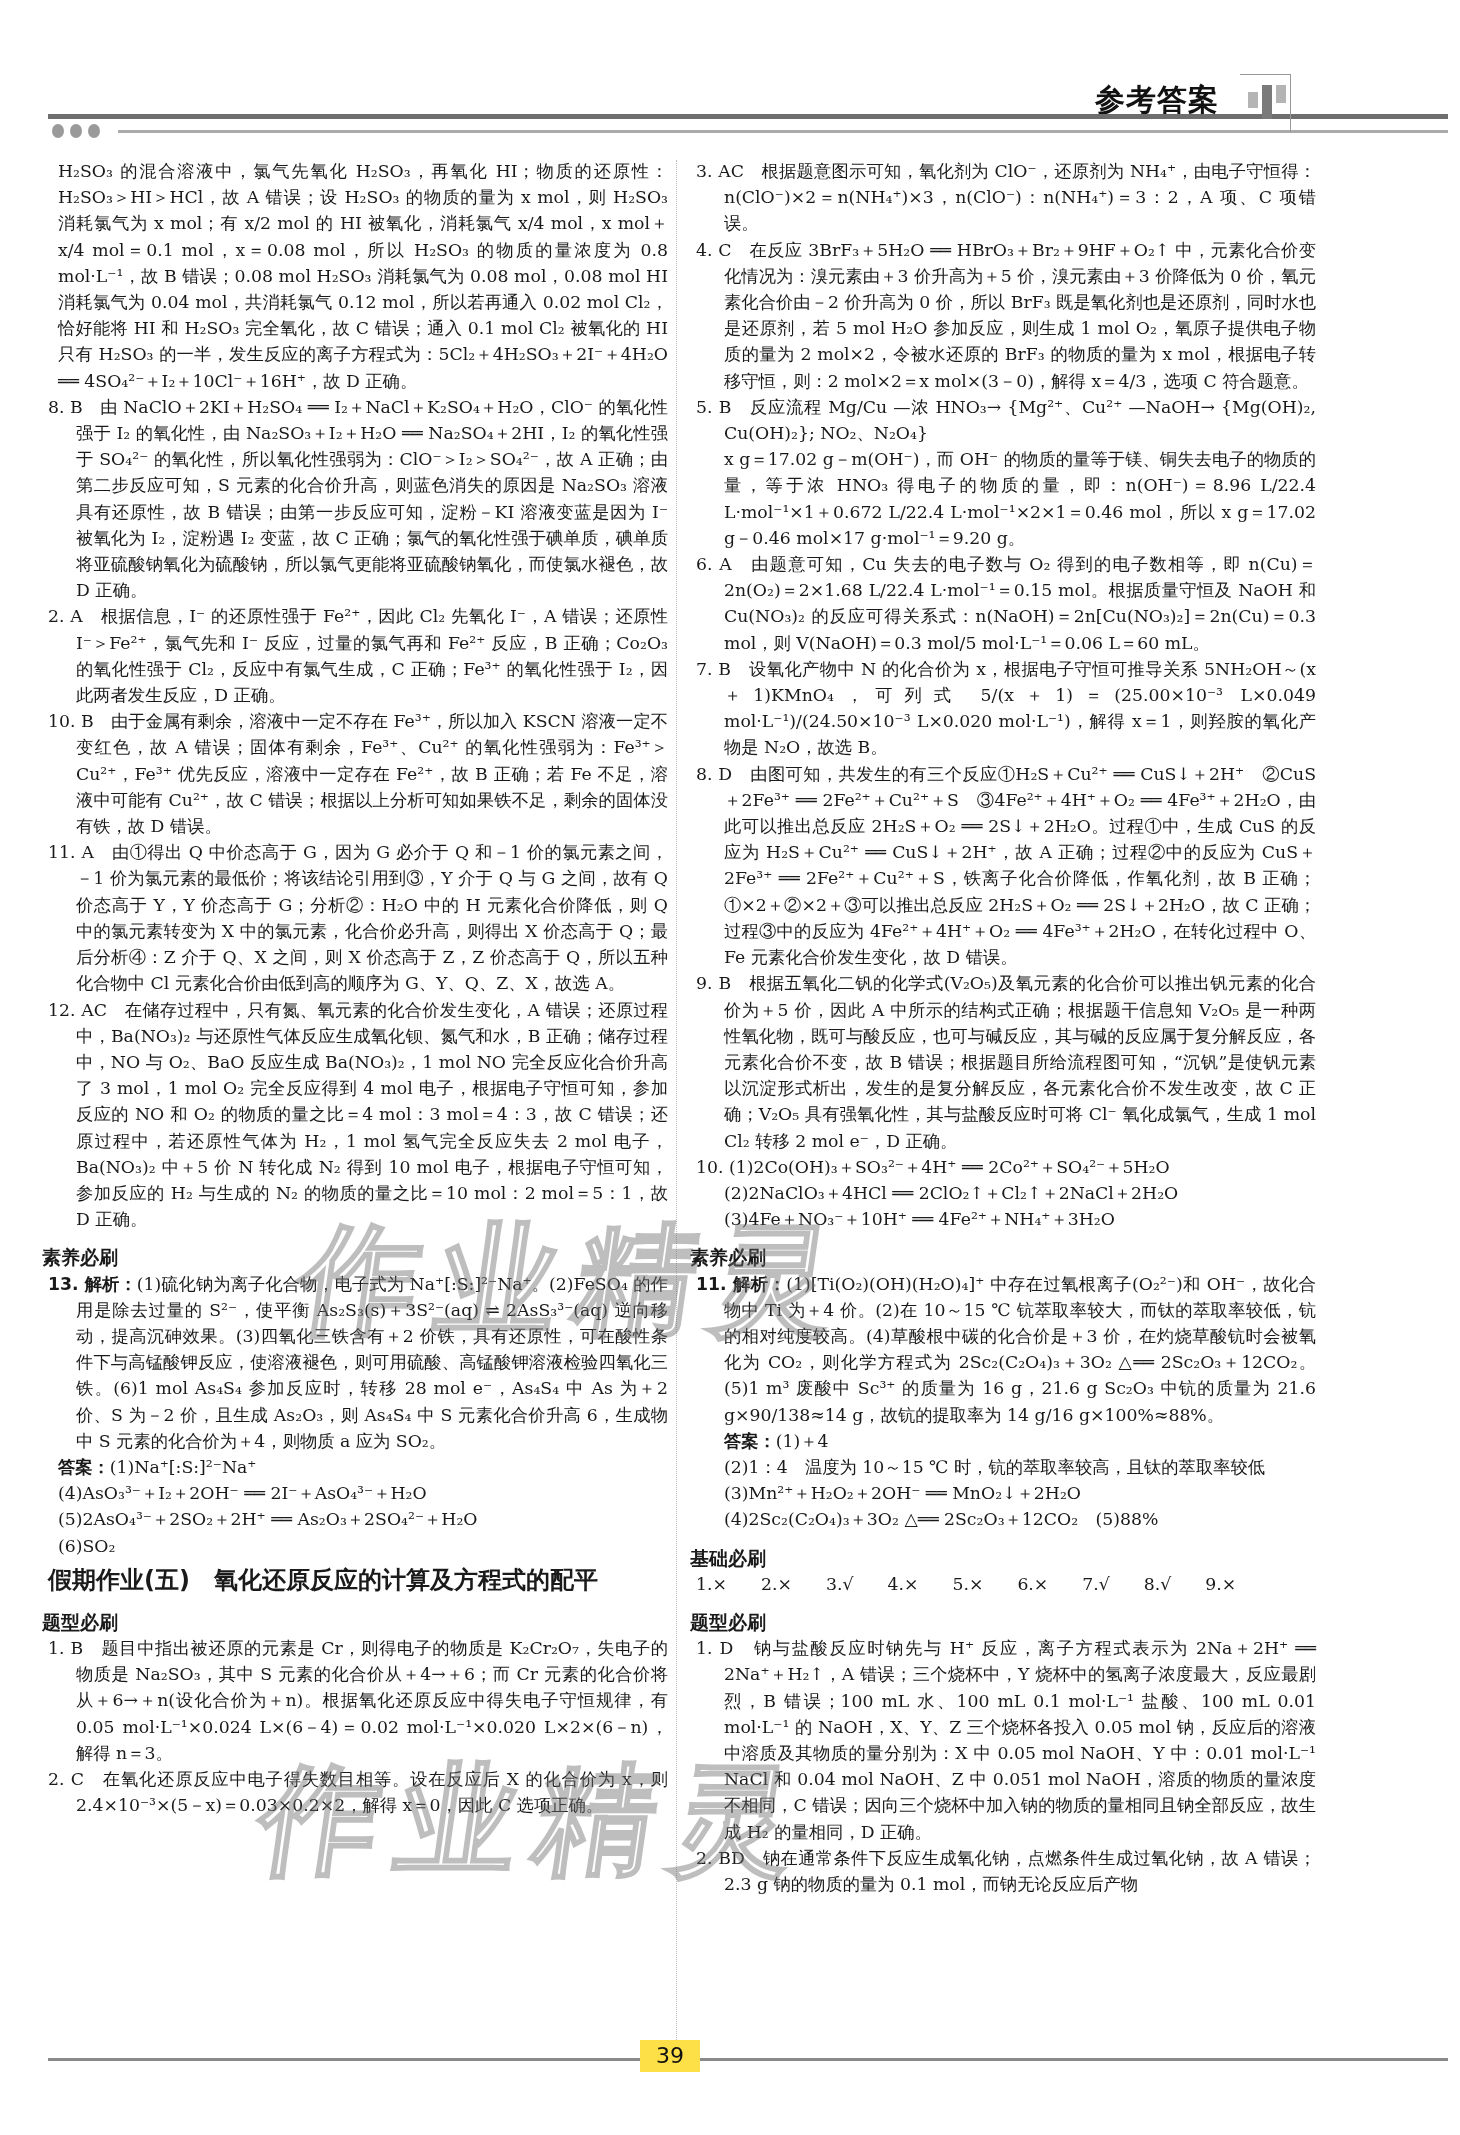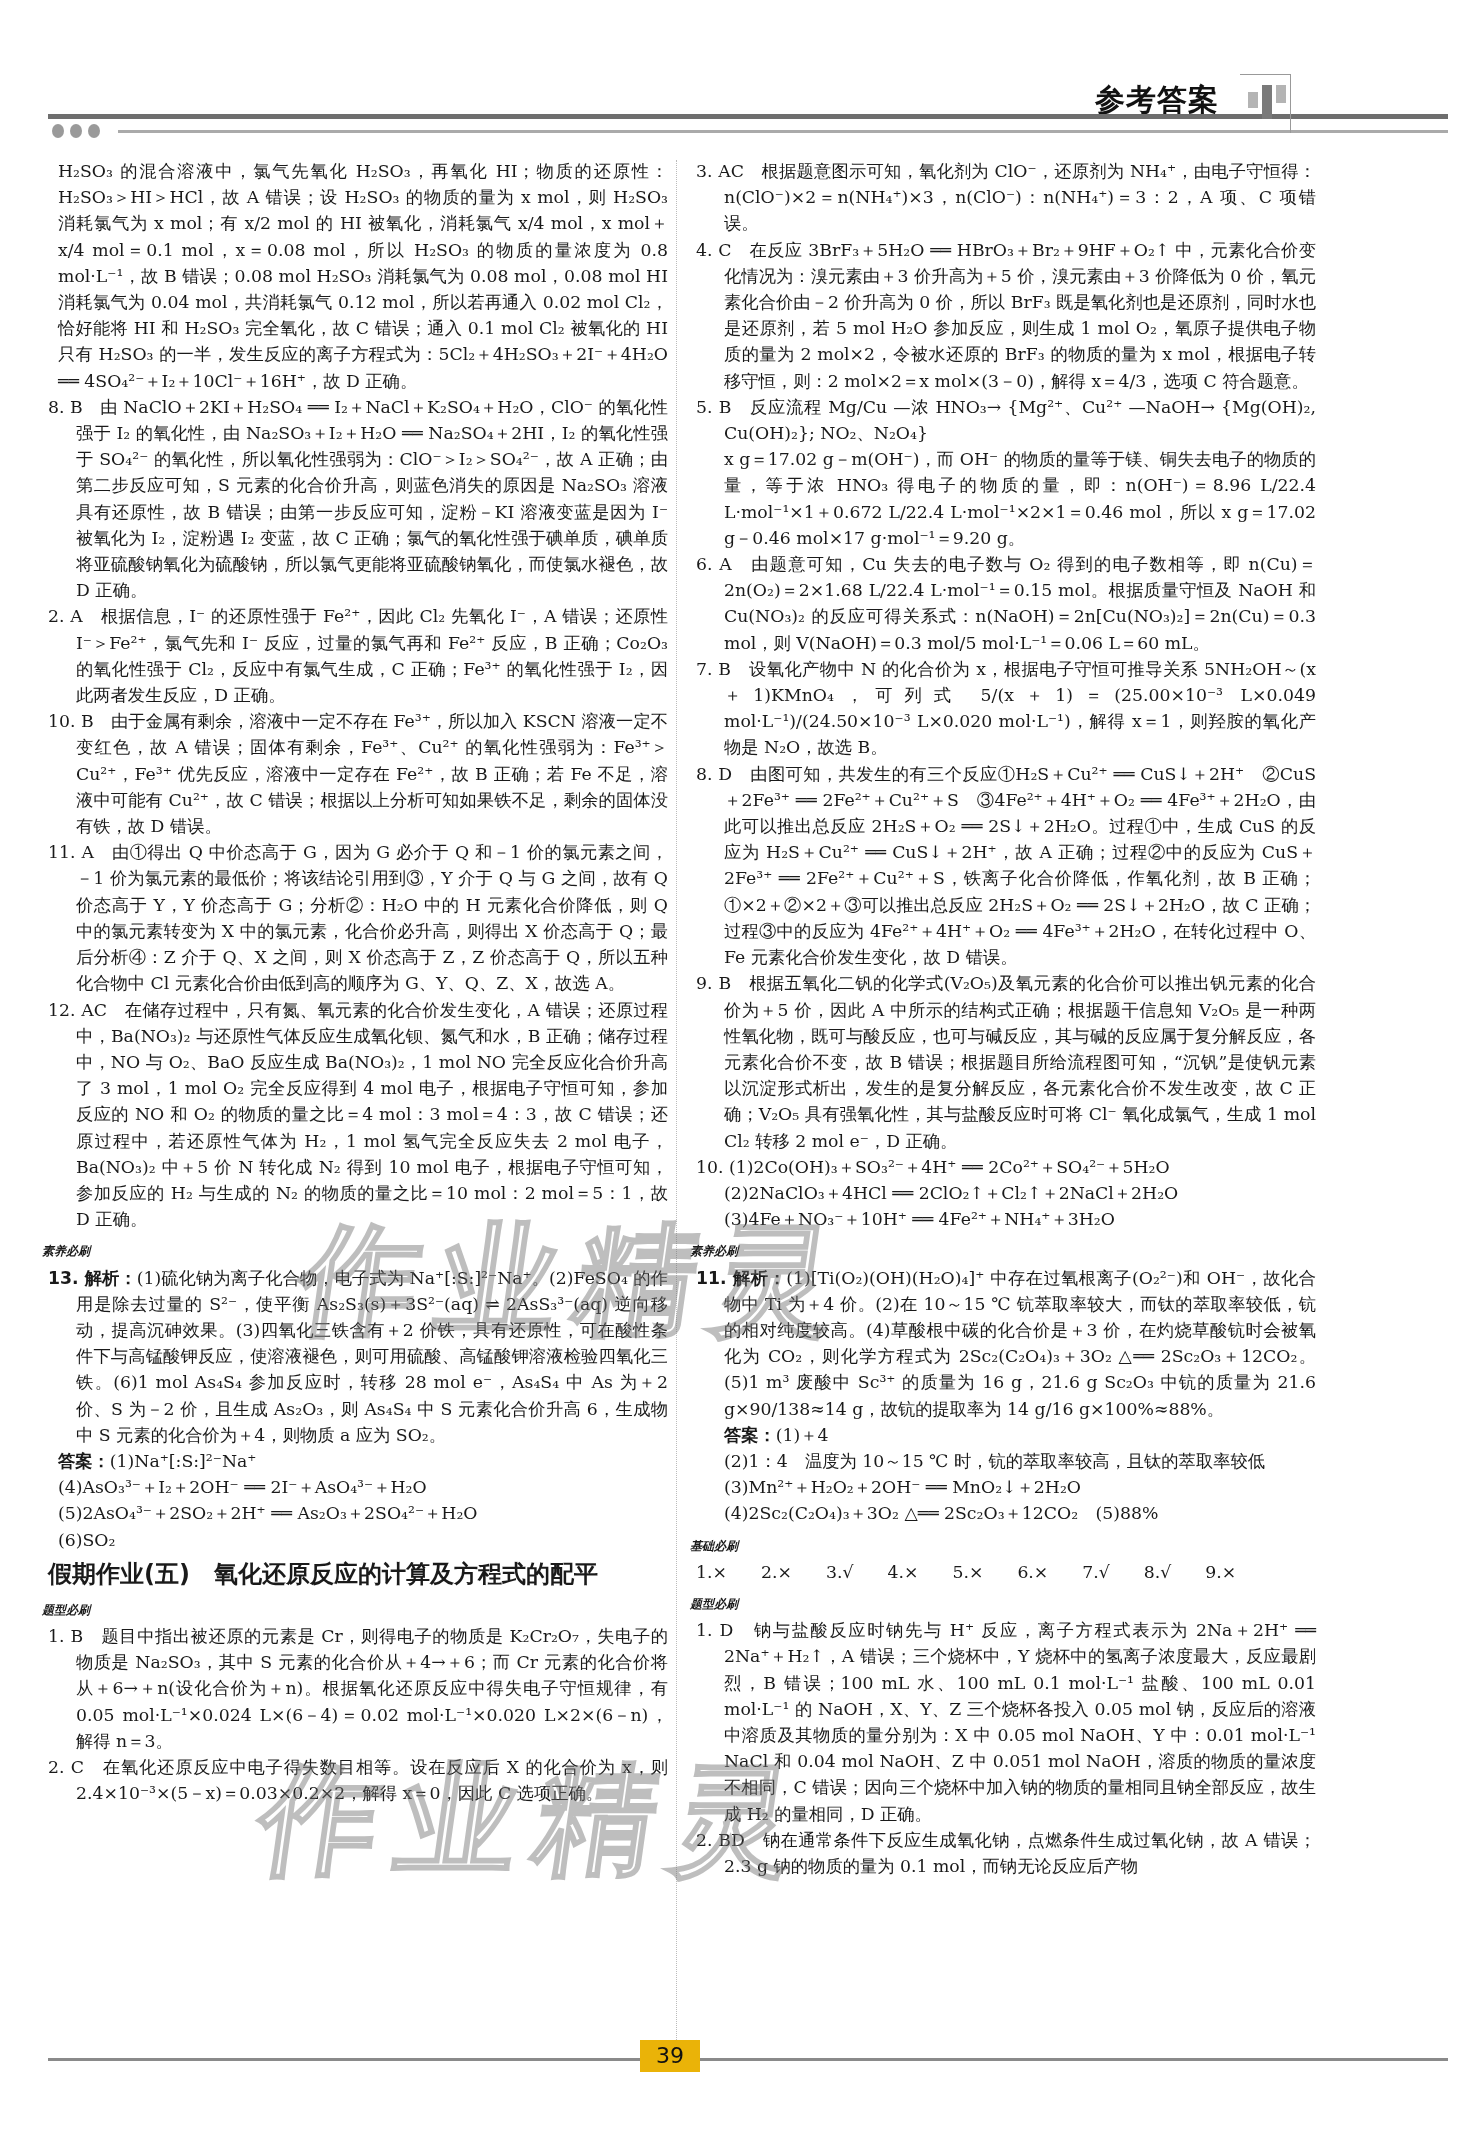--- a/index.html
+++ b/index.html
@@ -12,29 +12,29 @@
   .dot { position:absolute; top:124px; width:12px; height:14px; border-radius:50%; background:#9a9a9a; }
   .deco { position:absolute; background:#7a7a7a; }
   .deco.light { background:#b4b4b4; }
   .deco-box { position:absolute; left:1240px; top:74px; width:50px; height:58px; border:1px solid #999; border-left:none; border-bottom:none; }
   .col { position:absolute; top:158px; width:620px; font-size:17.3px; line-height:26.2px; }
   .col-left { left:48px; }
   .col-right { left:696px; }
   .col-divider { position:absolute; left:676px; top:160px; width:0; height:1880px; border-left:1px dotted #bbb; }
   .item { margin:0; text-align:justify; }
   .indent { padding-left:28px; text-indent:-28px; }
-  .sec-head { font-family:"DejaVu Sans","Liberation Sans",sans-serif; font-weight:bold; font-size:12px; margin:6px 0 0 -6px;font-style:italic; }
+  .sec-head { font-family:"DejaVu Sans","Liberation Sans",sans-serif; font-weight:bold; font-size:19px; margin:12px 0 0 -6px; }
   .chapter { font-family:"DejaVu Sans","Liberation Sans",sans-serif; font-weight:bold; font-size:24px; line-height:34px; margin:4px 0 2px 0; }
   .chapter-center { text-align:center; }
   .answer-label { font-family:"DejaVu Sans","Liberation Sans",sans-serif; font-weight:bold; }
   .line { display:block; }
   .ans-line { display:block; padding-left:28px; }
   .checks { display:flex; gap:34px; font-size:17.3px; }
   .footer-rule { position:absolute; left:48px; top:2058px; width:1400px; height:3px; background:#8a8a8a; }
-  .page-num { position:absolute; left:640px; top:2040px; width:60px; height:32px; background:#eab308;
+  .page-num { position:absolute; left:640px; top:2040px; width:60px; height:32px; background:#fde047;
               font-family:"DejaVu Sans","Liberation Sans",sans-serif; font-size:22px; color:#111; text-align:center; line-height:32px; }
   .watermark { position:absolute; font-family:"DejaVu Sans","Liberation Sans",sans-serif; font-size:120px; font-weight:bold;
                color:transparent; -webkit-text-stroke:2px rgba(110,110,110,0.45); letter-spacing:18px; transform:skewX(-8deg); }
 </style>
 </head>
 <body>
 
 <div>
   <div class="header-title">参考答案</div>
   <div class="rule-top"></div>

